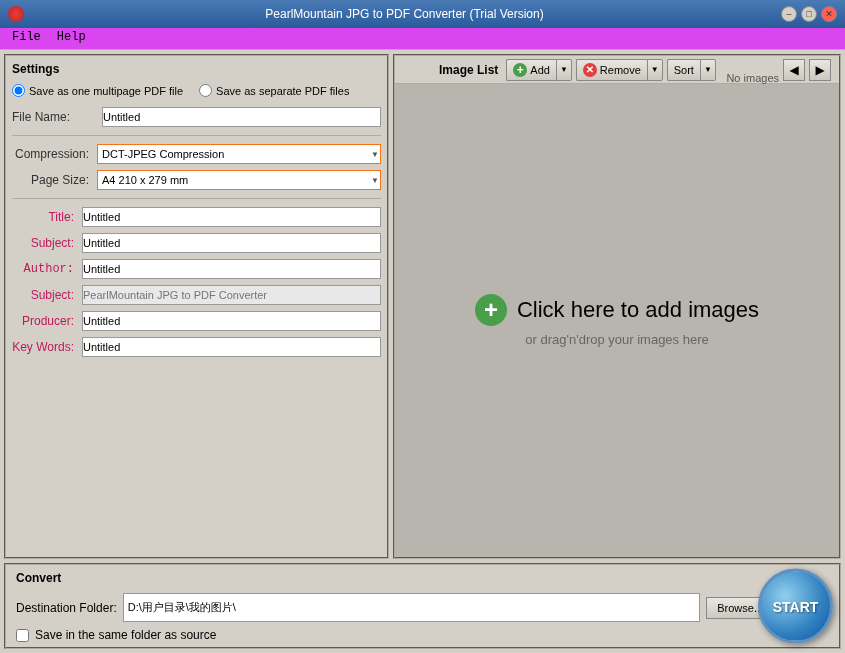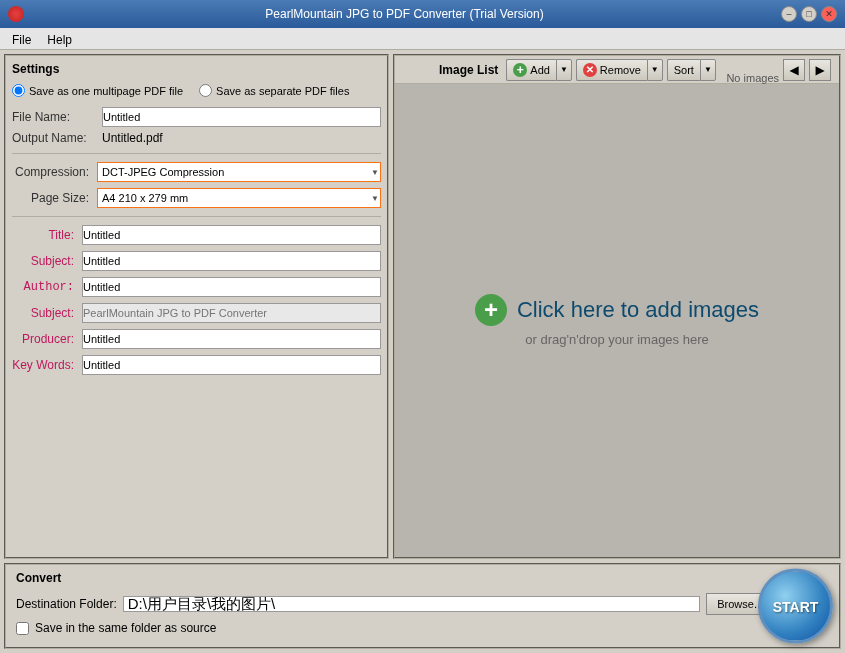--- a/index.html
+++ b/index.html
@@ -49,26 +49,27 @@
     .win-btn.max { background: #d4d0c8; }
     #titlebar .app-icon {
       width: 16px;
       height: 16px;
       background: radial-gradient(circle, #e84040, #c02020);
       border-radius: 50%;
       margin-right: 4px;
     }
     
     #menubar {
-      background: #e5e5e5;
+      background: #d946ef;
       height: 22px;
       display: flex;
-      align-items: flex-end;
+      align-items: flex-start;
       padding: 0 4px;
       border-bottom: 1px solid #b0aca0;
+      font-family: Liberation Mono, monospace;
     }
     .menu-item {
       padding: 2px 8px;
       cursor: pointer;
       font-size: 12px;
     }
     
     #main {
       display: flex;
       height: calc(653px - 28px - 22px - 90px);
@@ -292,21 +293,21 @@
       align-items: center;
       justify-content: center;
       color: white;
       font-size: 24px;
       font-weight: bold;
       line-height: 1;
       flex-shrink: 0;
     }
     .click-here-text {
       font-size: 22px;
-      color: #0c4a6e;
+      color: #000000;
     }
     .drag-drop-text {
       font-size: 13px;
       color: #666;
     }
     
     #convert-panel {
       background: #d4d0c8;
       border: 2px groove #b0aca0;
       margin: 0 4px 4px 4px;
@@ -325,25 +326,25 @@
       gap: 6px;
       margin-bottom: 6px;
     }
     .dest-label {
       font-size: 12px;
       white-space: nowrap;
       flex-shrink: 0;
     }
     .dest-input {
       flex: 1;
-      height: 16px;
+      height: 29px;
       border: 1px solid #999;
       background: white;
       padding: 2px 4px;
-      font-size: 15px;
+      font-size: 11px;
     }
     .browse-btn, .open-btn {
       padding: 2px 10px;
       height: 22px;
       border: 1px solid #888;
       background: linear-gradient(to bottom, #e8e6e0, #ccc8be);
       cursor: pointer;
       font-size: 11px;
       white-space: nowrap;
     }
@@ -406,24 +407,20 @@
         <input type="radio" name="savemode" style="">
         <span>Save as separate PDF files</span>
       </label>
     </div>
 
     <div class="file-row">
       <span class="file-label">File Name:</span>
       <input type="text" class="text-input" style="flex: 1 1 0%; margin-right: 0px;" value="Untitled">
     </div>
 
-    <div class="file-row">
-      <span class="file-label">Output Name:</span>
-      <span class="file-value">Untitled.pdf</span>
-    </div>
 
     <hr class="divider">
 
     <div class="form-row">
       <span class="form-label">Compression:</span>
       <div class="select-wrapper">
         <select>
           <option>DCT-JPEG Compression</option>
         </select>
       </div>

